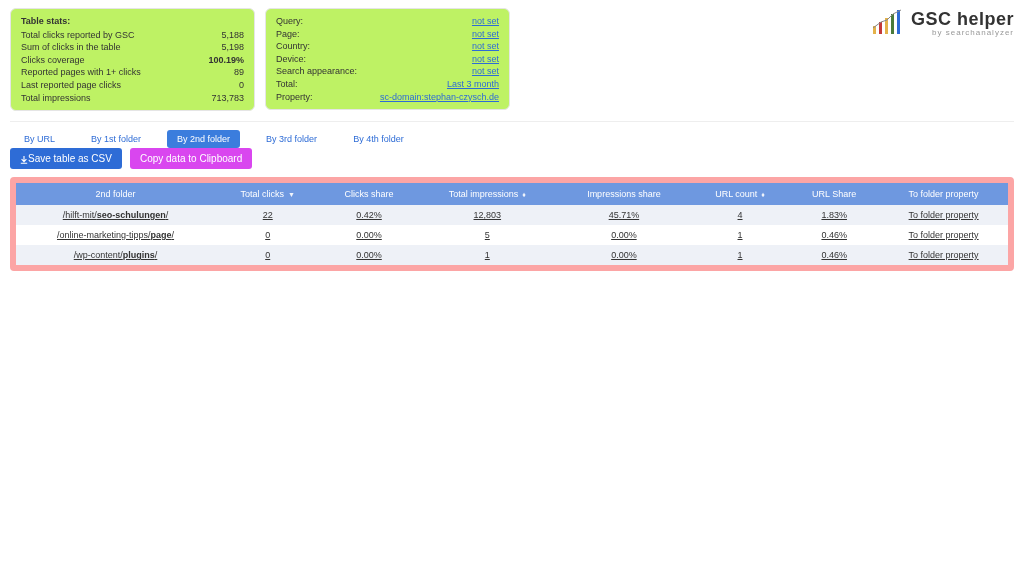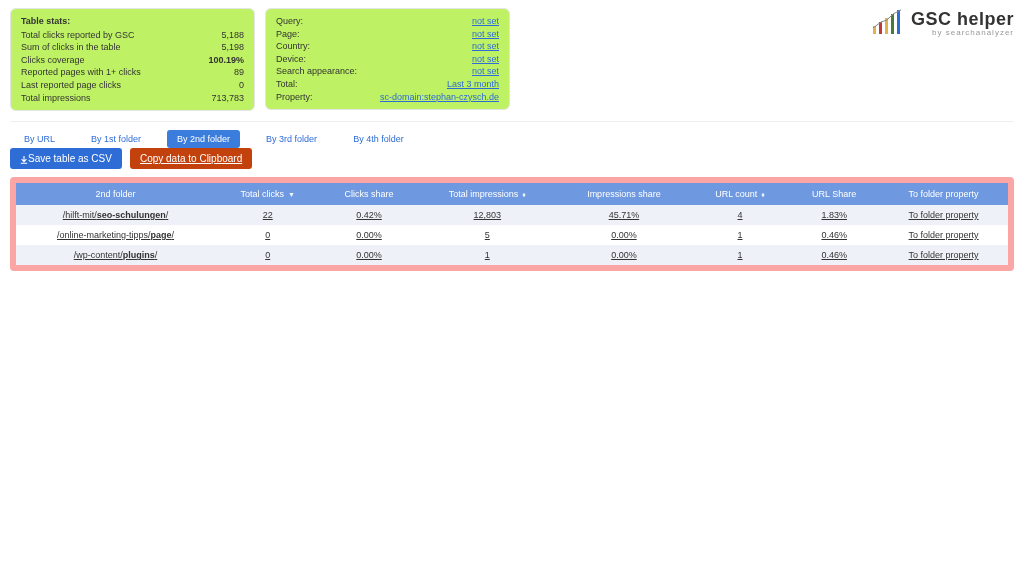--- a/index.html
+++ b/index.html
@@ -17,21 +17,21 @@
 .logo-bars { display: inline-block; }
 .logo-text { font-size: 18px; font-weight: 600; color: #333; letter-spacing: 0.5px; }
 .logo-sub { font-size: 8px; color: #999; letter-spacing: 1px; margin-top: -2px; }
 hr.sep { border: none; border-top: 1px solid #eee; margin: 10px 0 8px; }
 .tabs { display: flex; gap: 16px; padding: 0 4px; margin-bottom: 0; }
 .tab { font-size: 9px; padding: 4px 10px; border-radius: 3px; color: #2e6cd6; cursor: pointer; }
 .tab.active { background: #3b7ddd; color: #fff; }
 .actions { display: flex; gap: 8px; margin-bottom: 8px; }
 .btn { font-size: 10px; padding: 5px 10px; border-radius: 3px; border: none; cursor: pointer; color: #fff; display: inline-flex; align-items: center; }
 .btn-blue { background: #2e6cd6; }
-.btn-red { background: #c2410c; text-decoration: underline; }
+.btn-red { background: #d946ef; }
 .dl-icon { display: inline-block; width: 8px; height: 8px; }
 .table-wrap { border: 6px solid #fca5a5; border-radius: 4px; overflow: hidden; }
 table { width: 100%; border-collapse: collapse; font-size: 9px; }
 thead th { background: #6e98e0; color: #fff; font-weight: normal; padding: 6px 8px; text-align: center; position: relative; }
 thead th .sort { font-size: 7px; margin-left: 4px; opacity: 0.9; }
 tbody td { padding: 5px 8px; text-align: center; color: #333; }
 tbody tr:nth-child(odd) td { background: #eef1f7; }
 tbody tr:nth-child(even) td { background: #fff; }
 .link { color: #333; text-decoration: underline; cursor: pointer; }
 .folder-cell { text-align: center; }

